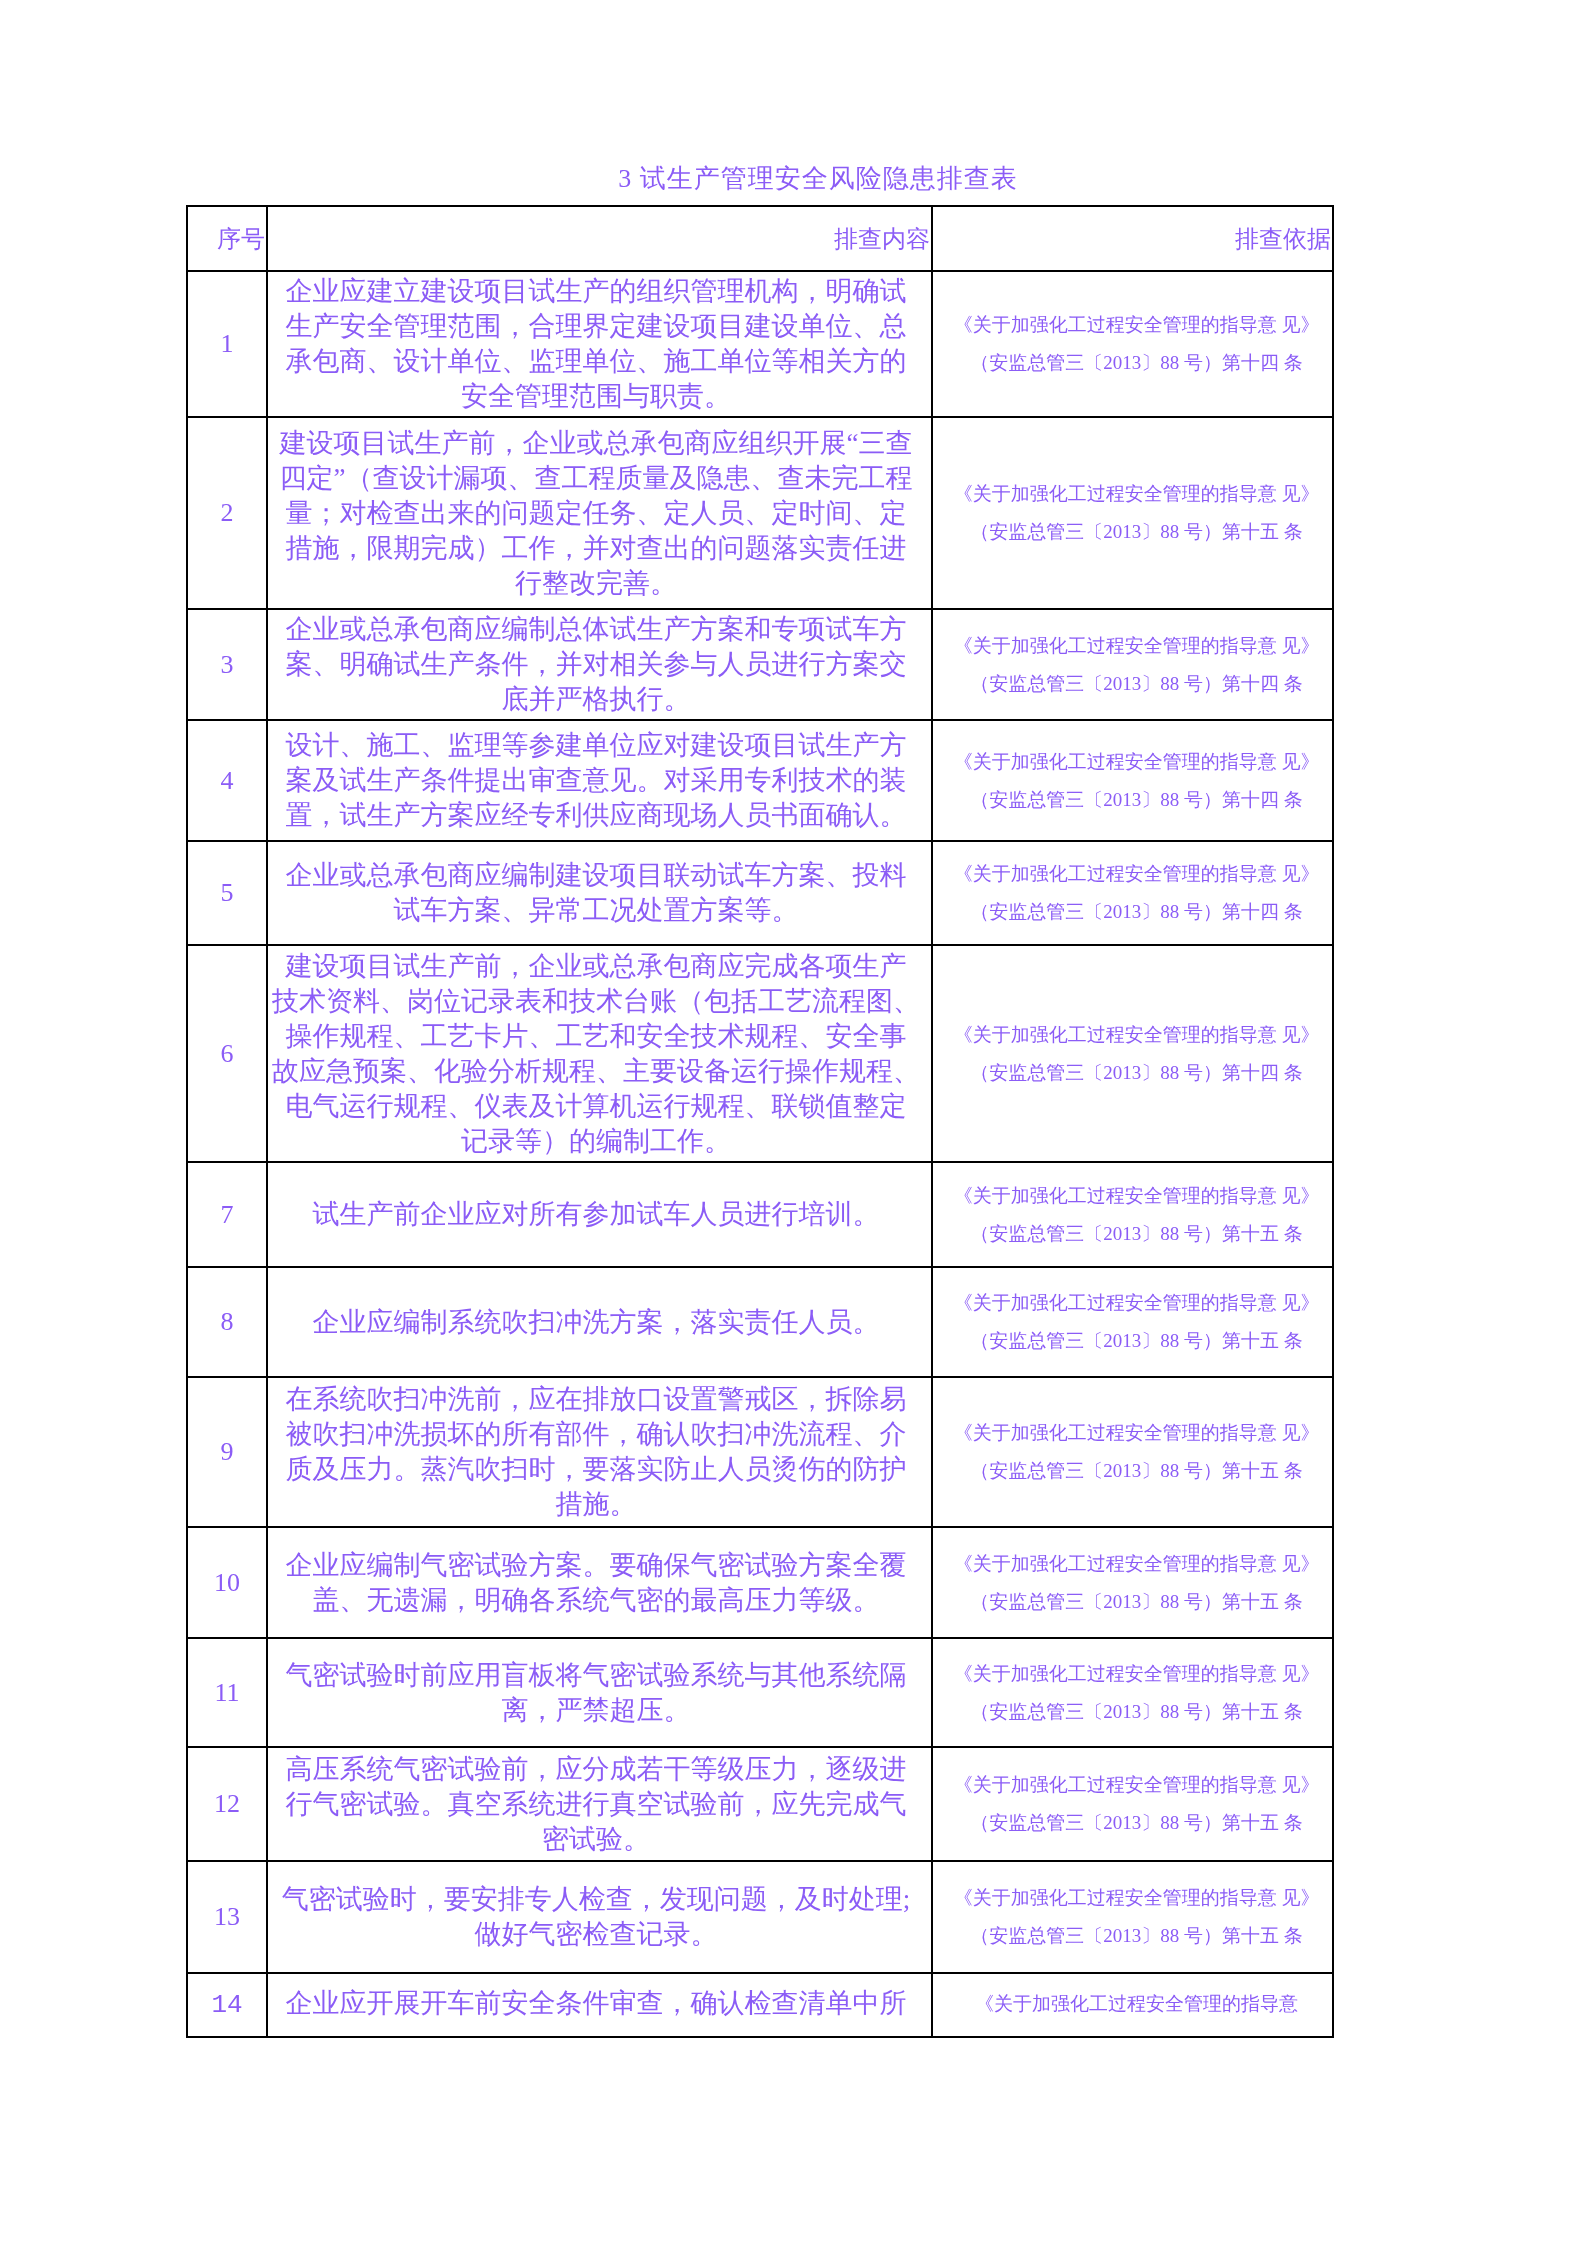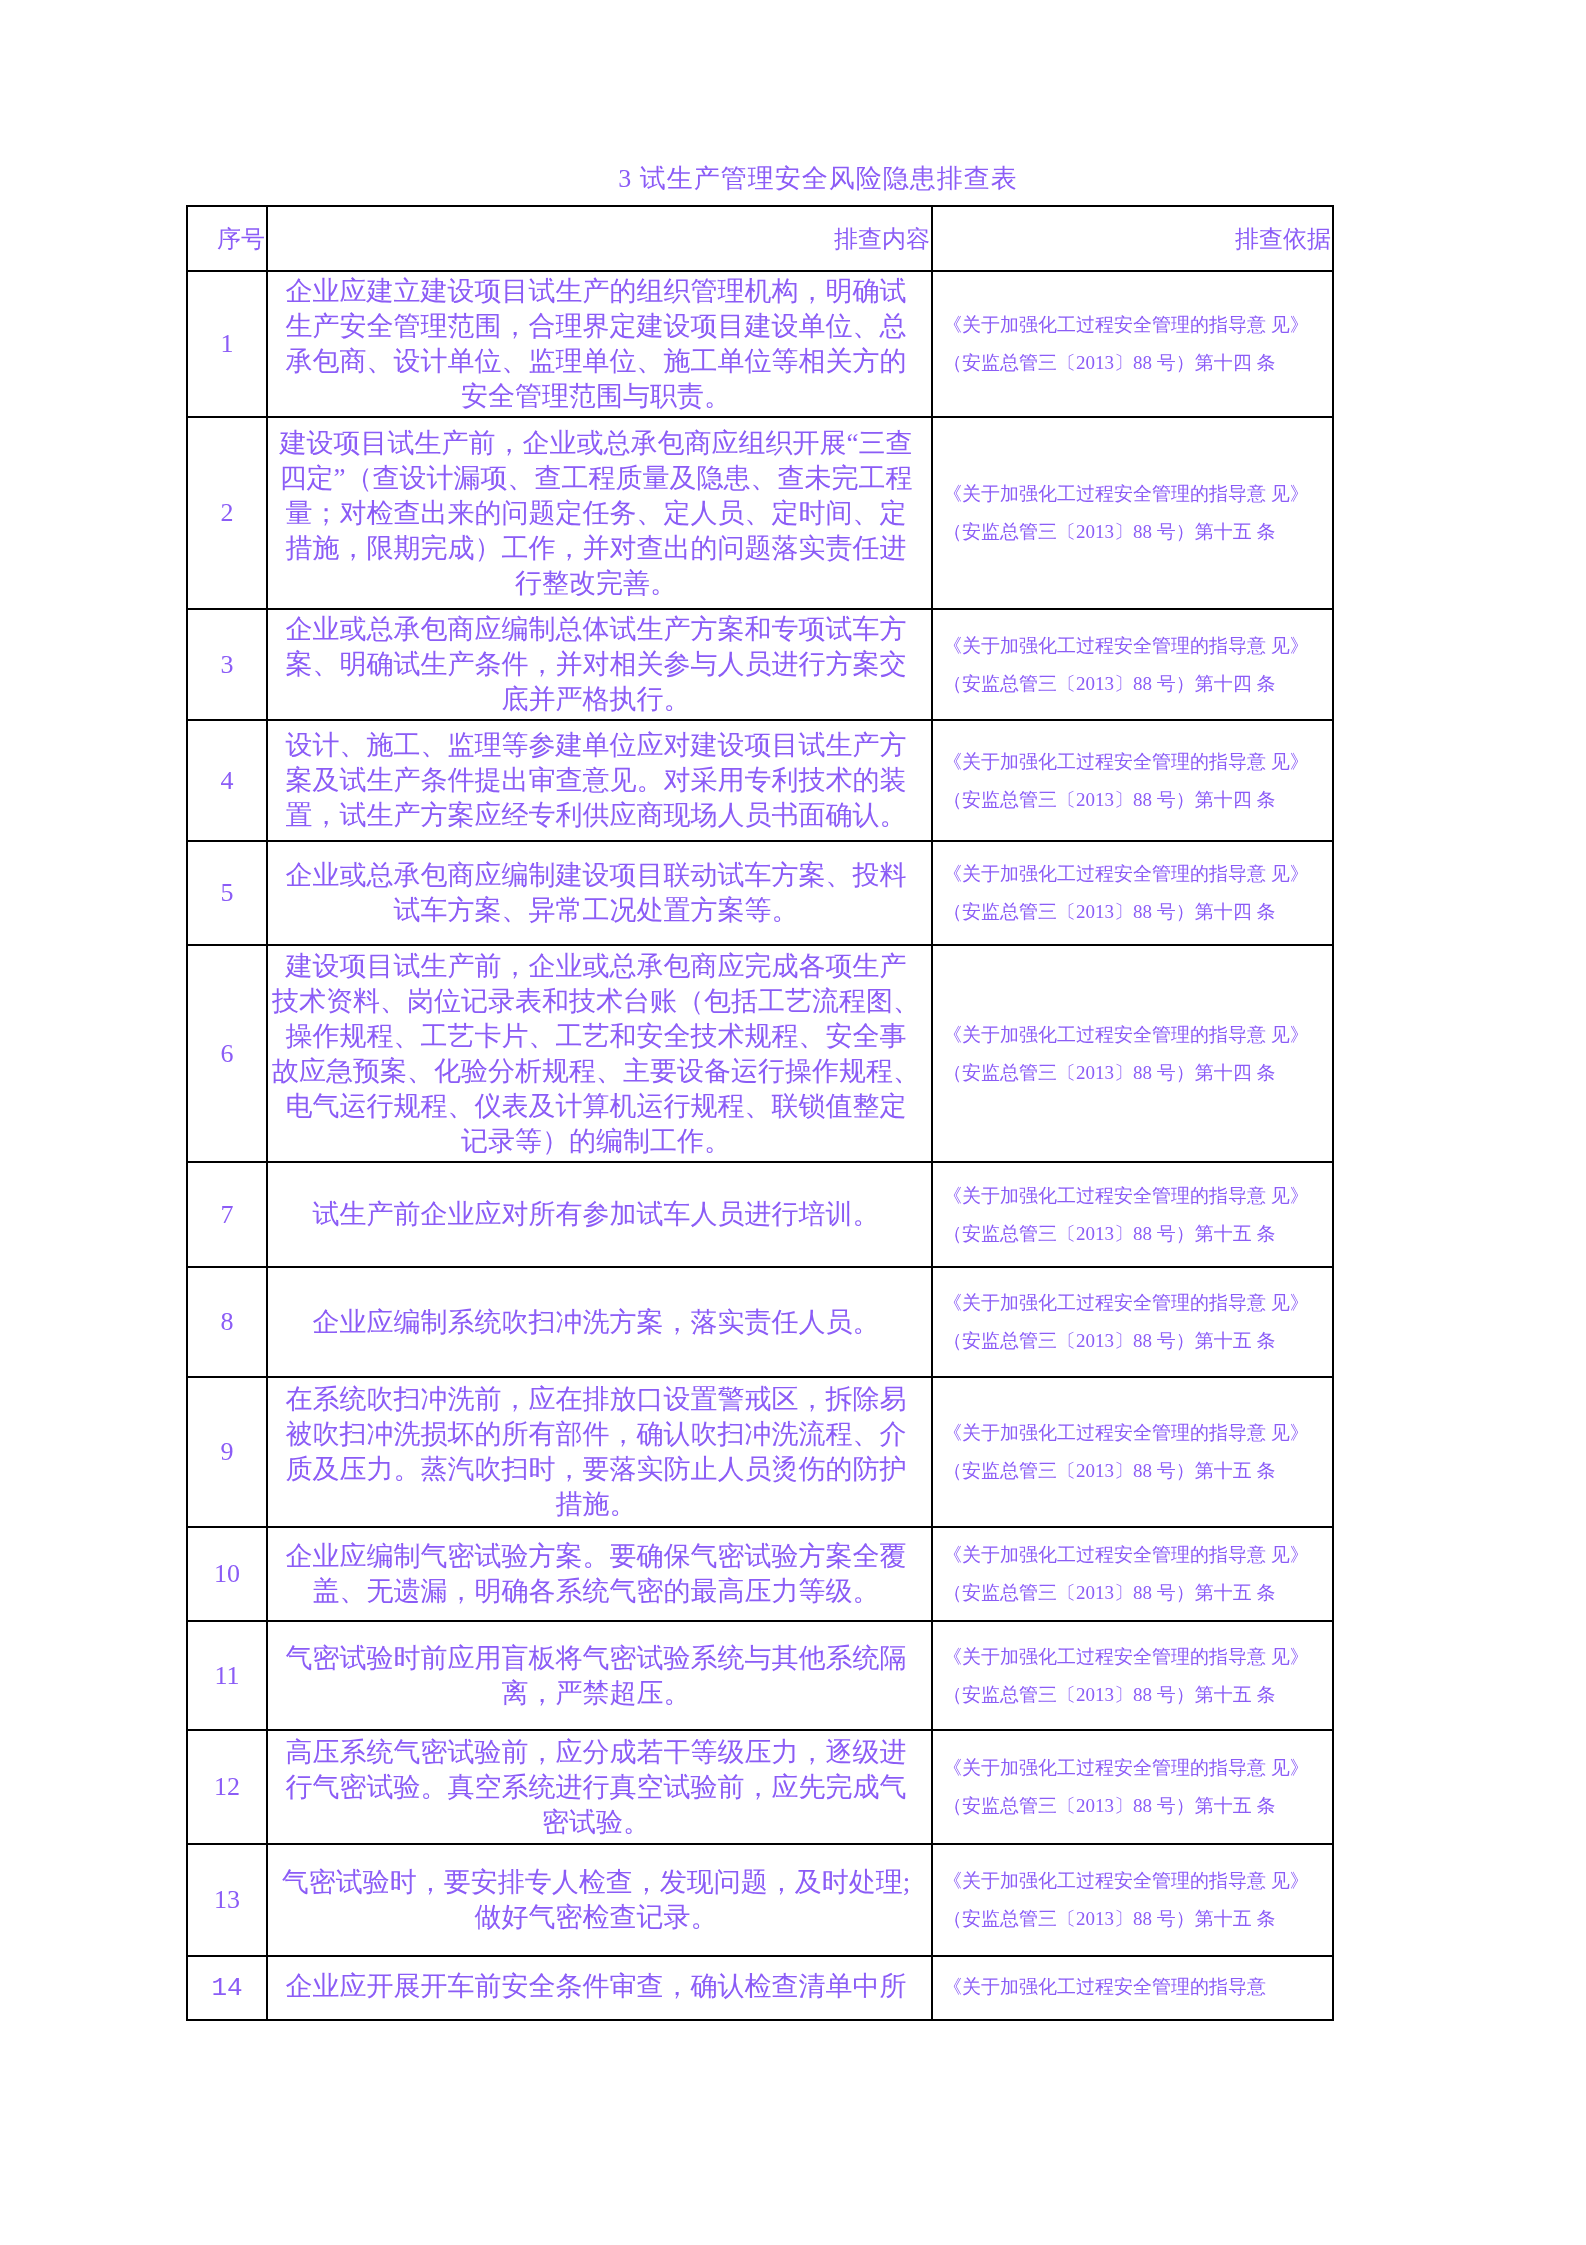--- a/index.html
+++ b/index.html
@@ -45,34 +45,34 @@
   td.content-cell {
     font-size: 27px;
     line-height: 35px;
     padding: 2px 11px 2px 4px;
     text-align: center;
   }
   td.basis-cell {
     font-size: 19px;
     line-height: 38px;
     padding: 2px 2px 2px 10px;
-    text-align: left;
+    text-align: center;
   }
   .ref-line { white-space: nowrap; }
   
   tbody tr:nth-child(1)  { height: 146px; }
   tbody tr:nth-child(2)  { height: 192px; }
   tbody tr:nth-child(3)  { height: 108px; }
   tbody tr:nth-child(4)  { height: 121px; }
   tbody tr:nth-child(5)  { height: 104px; }
   tbody tr:nth-child(6)  { height: 217px; }
   tbody tr:nth-child(7)  { height: 105px; }
   tbody tr:nth-child(8)  { height: 110px; }
   tbody tr:nth-child(9)  { height: 150px; }
-  tbody tr:nth-child(10) { height: 94px; }
+  tbody tr:nth-child(10) { height: 111px; }
   tbody tr:nth-child(11) { height: 109px; }
   tbody tr:nth-child(12) { height: 114px; }
   tbody tr:nth-child(13) { height: 112px; }
   tbody tr:nth-child(14) { height: 64px; font-family: Liberation Mono, monospace; }
 </style>
 </head>
 <body>
 
 <div class="page">
 

